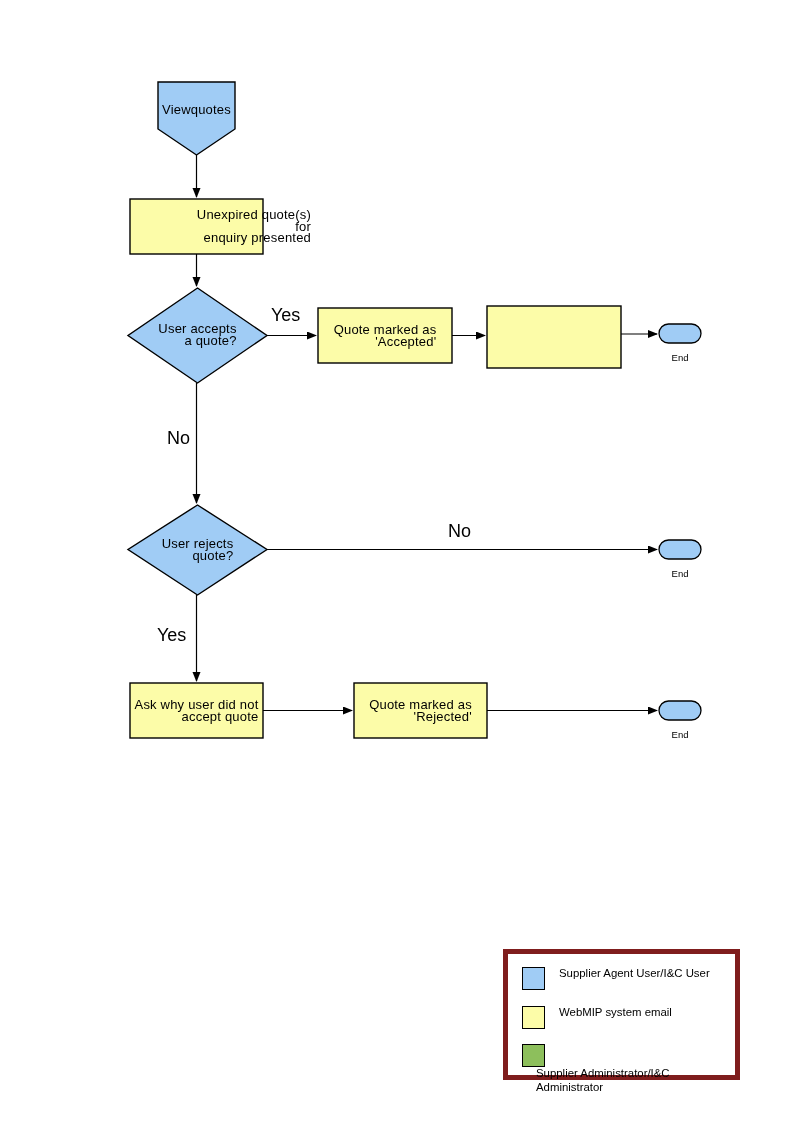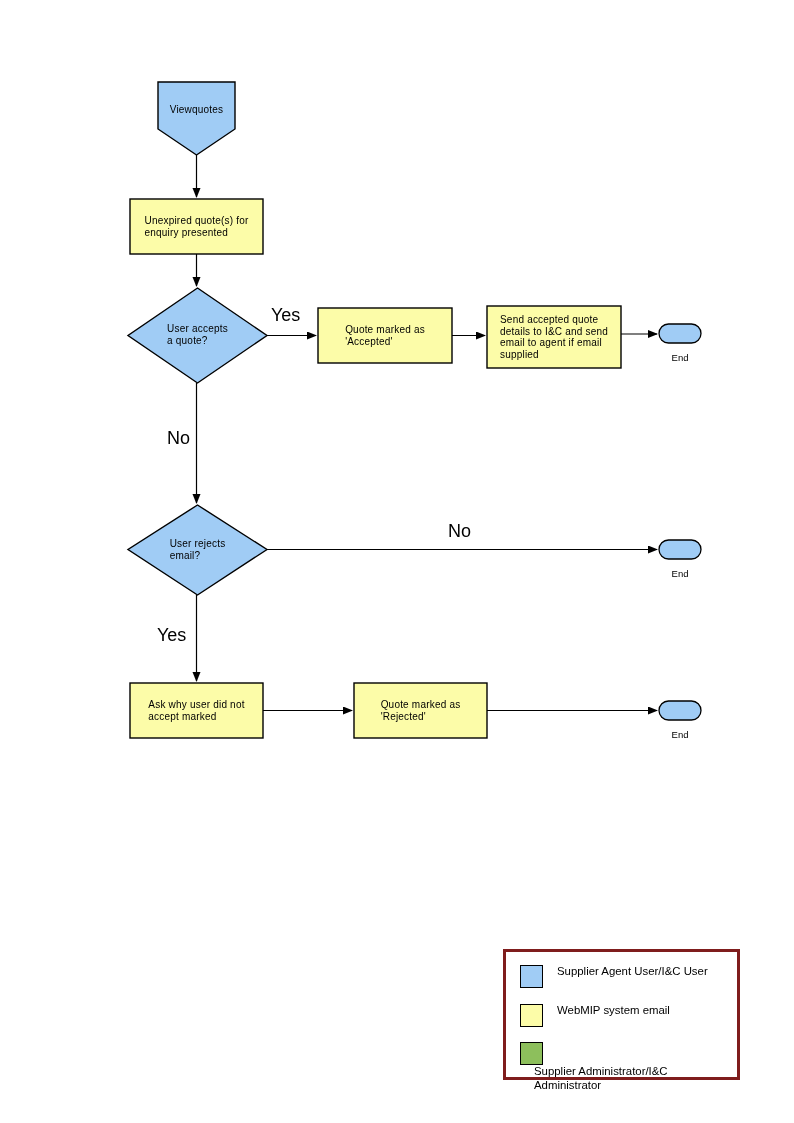--- a/index.html
+++ b/index.html
@@ -23,22 +23,22 @@
     left: 0;
     top: 0;
     width: 794px;
     height: 1123px;
   }
   .node-label {
     position: absolute;
     display: flex;
     align-items: center;
     justify-content: center;
-    text-align: left;
-    font-size: 10px;
+    text-align: right;
+    font-size: 13px;
     line-height: 11.5px;
     letter-spacing: 0.2px;
     color: #000000;
     pointer-events: none;
     white-space: pre-line;
   }
   .edge-label {
     position: absolute;
     font-size: 18px;
     line-height: 21px;
@@ -54,21 +54,21 @@
     color: #000000;
     white-space: nowrap;
     margin-top: 24px;
   }
   #legend {
     position: absolute;
     left: 503px;
     top: 949px;
     width: 237px;
     height: 131px;
-    border: 3px solid #7f1d1d;
+    border: 5px solid #7f1d1d;
     background: #ffffff;
     box-sizing: border-box;
   }
   .legend-row {
     position: absolute;
     display: flex;
     align-items: flex-start;
     left: 14px;
   }
   .legend-swatch {
@@ -139,43 +139,39 @@
 
     <rect x="130" y="683" width="133" height="55" fill="#FCFCA8" stroke="#000000" stroke-width="1.4"></rect>
 
     <rect x="354" y="683" width="133" height="55" fill="#FCFCA8" stroke="#000000" stroke-width="1.4"></rect>
 
     <rect x="659" y="701" width="42" height="19" rx="9.5" ry="9.5" fill="#A0CCF5" stroke="#000000" stroke-width="1.3"></rect>
   </svg>
 
   <div class="node-label" style="left:158px; top:82px; width:77px; height:55px;">Viewquotes</div>
 
-  <div class="node-label" style="left:130px; top:199px; width:133px; height:55px;">Unexpired quote(s) for
+  <div class="node-label" style="left:130px; top:199px; width:133px; height:55px;padding-left:48px;">Unexpired quote(s) for
 enquiry presented</div>
 
   <div class="node-label" style="left:138px; top:307px; width:119px; height:55px;">User accepts
 a quote?</div>
 
   <div class="node-label" style="left:318px; top:308px; width:134px; height:55px;">Quote  marked as
 'Accepted'</div>
 
-  <div class="node-label" style="left:487px; top:306px; width:134px; height:62px;">Send accepted quote
-details to I&amp;C and send
-email to agent if email
-supplied</div>
 
   <div class="end-label" style="left:659px; top:324px; width:42px; height:19px;">End</div>
 
   <div class="node-label" style="left:138px; top:522px; width:119px; height:55px;">User rejects
-email?</div>
+quote?</div>
 
   <div class="end-label" style="left:659px; top:540px; width:42px; height:19px;">End</div>
 
   <div class="node-label" style="left:130px; top:683px; width:133px; height:55px;">Ask why user did not
-accept marked</div>
+accept quote</div>
 
   <div class="node-label" style="left:354px; top:683px; width:133px; height:55px;">Quote  marked as
 'Rejected'</div>
 
   <div class="end-label" style="left:659px; top:701px; width:42px; height:19px;">End</div>
 
   <div class="edge-label" style="left:271px; top:305px;">Yes</div>
 
   <div class="edge-label" style="left:167px; top:428px;">No</div>
 

